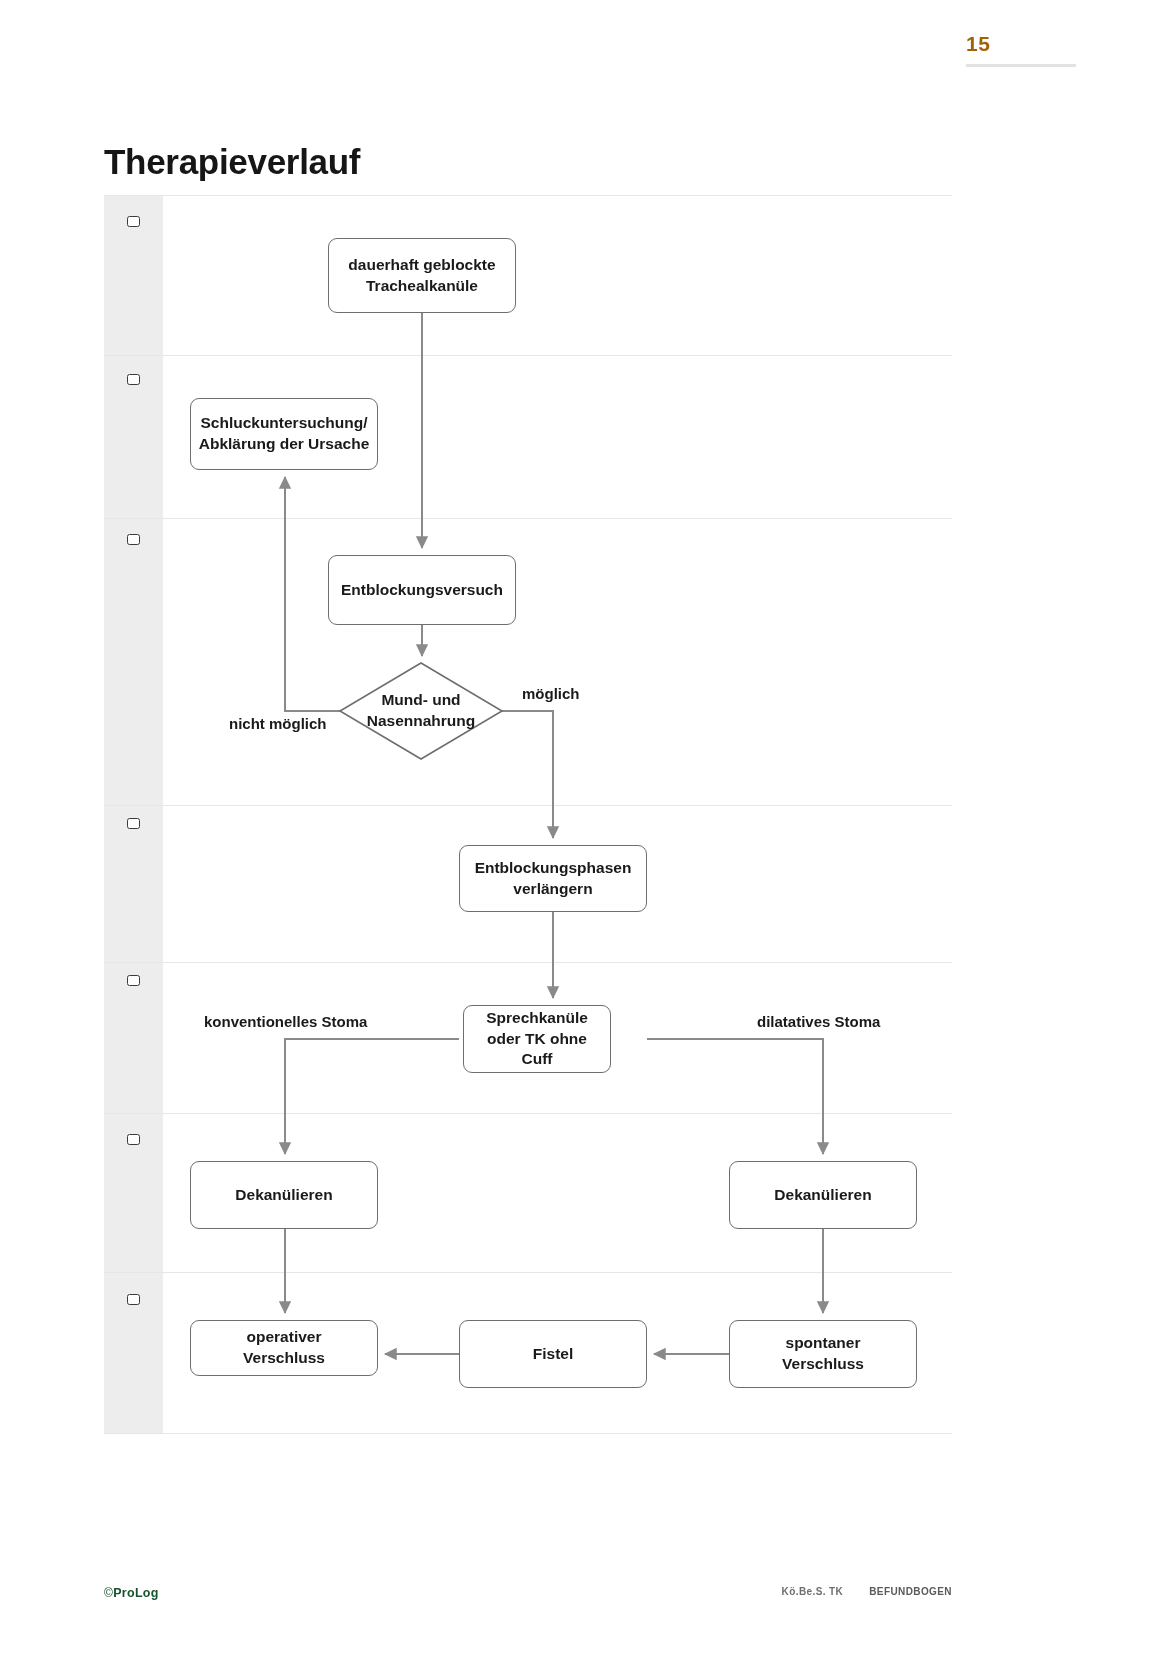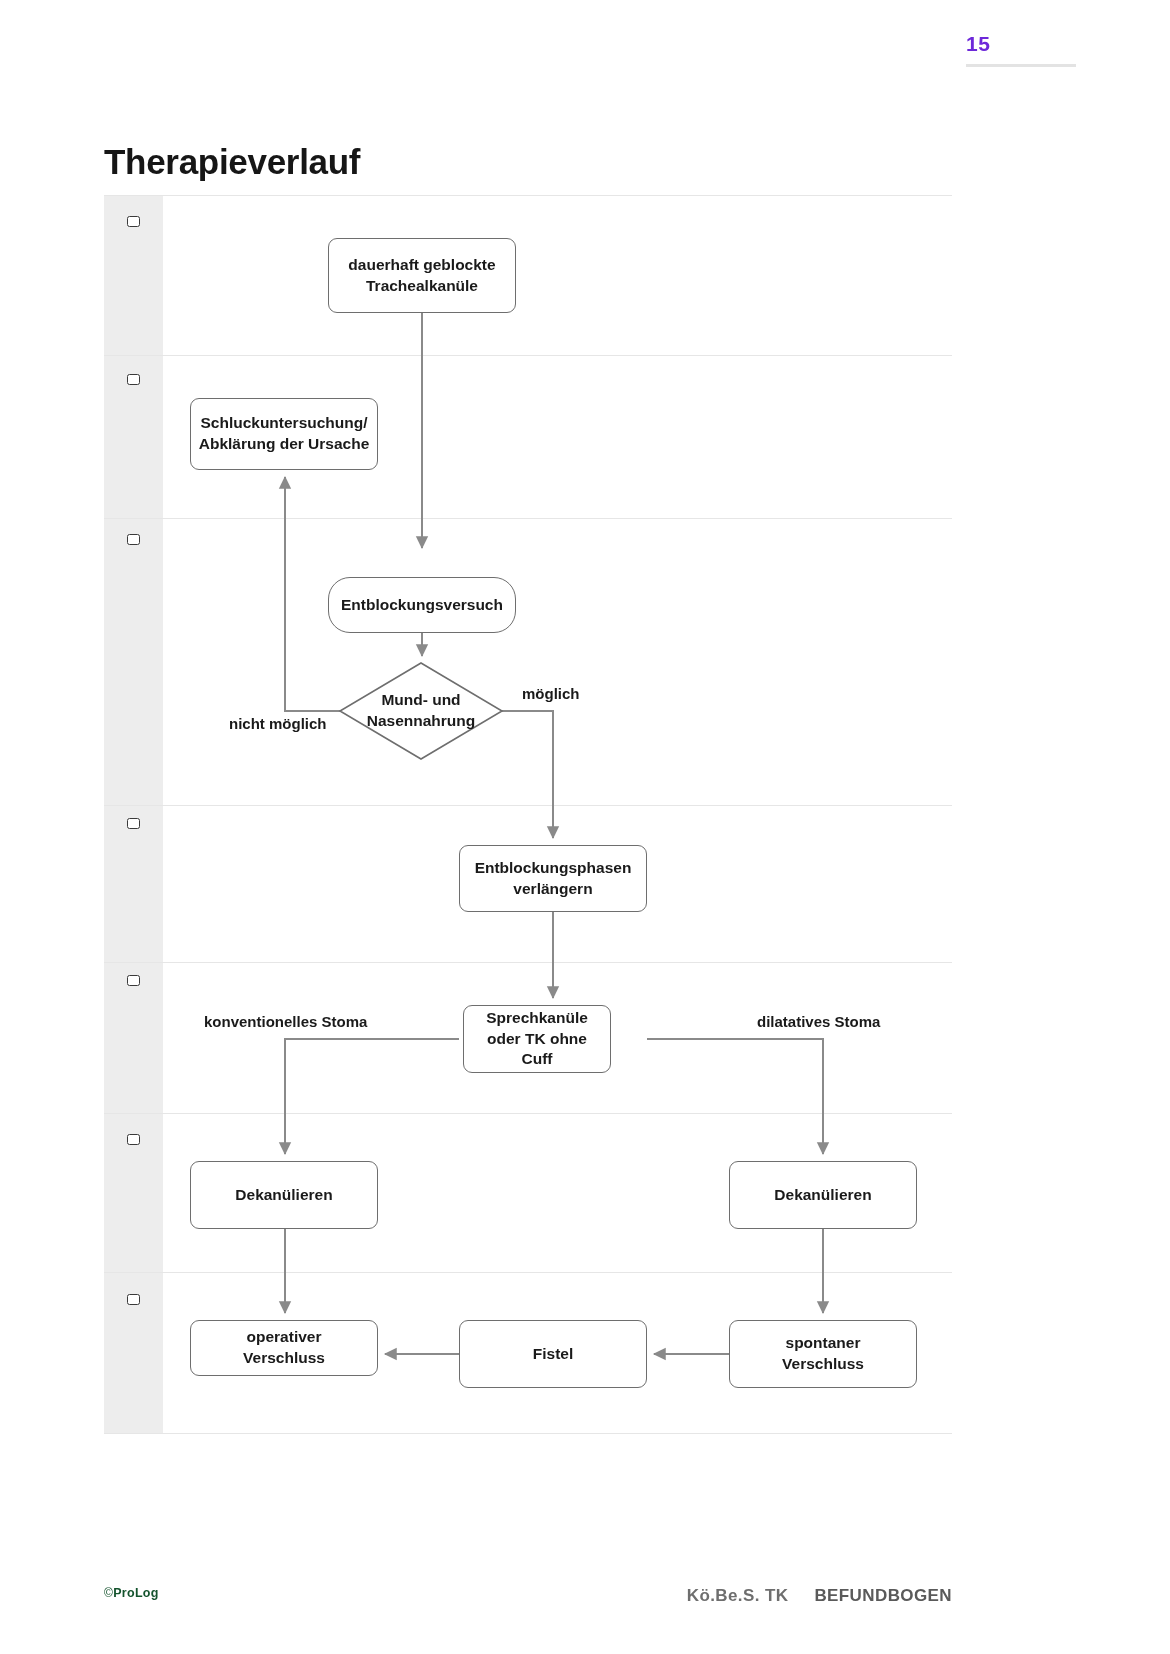--- a/index.html
+++ b/index.html
@@ -19,21 +19,21 @@
 
   
   #page-number {
     position: absolute;
     left: 966px;
     top: 32px;
     width: 110px;
     text-align: left;
     font-size: 21px;
     font-weight: bold;
-    color: #6d28d9;
+    color: #a16207;
     letter-spacing: 0.5px;
   }
   #page-number-rule {
     position: absolute;
     left: 966px;
     top: 64px;
     width: 110px;
     height: 3px;
     background: #e3e3e3;
   }
@@ -130,21 +130,21 @@
     letter-spacing: 0.3px;
   }
   #footer-left .cmark { font-size: 12px; font-weight: normal; }
   #footer-left .sc { font-size: 12.5px; }
   #footer-right {
     position: absolute;
     left: 600px;
     top: 1586px;
     width: 352px;
     text-align: right;
-    font-size: 17px;
+    font-size: 10px;
     font-weight: bold;
     color: #6e6e6e;
     letter-spacing: 0.4px;
   }
   #footer-right .doc {
     color: #5a5a5a;
     margin-left: 26px;
   }
 </style>
 </head>
@@ -207,21 +207,21 @@
   </g>
 
   <polygon points="421,663 502,711 421,759 340,711" fill="#ffffff" stroke="#6e6e6e" stroke-width="1.6"></polygon>
 </svg>
 
 <div id="nodes-layer">
     <div class="node" style="left: 328px; top: 238px; width: 188px; height: 75px;">dauerhaft geblockte
 Trachealkanüle</div>
     <div class="node" style="left: 190px; top: 398px; width: 188px; height: 72px;">Schluckuntersuchung/
 Abklärung der Ursache</div>
-    <div class="node" style="left: 328px; top: 577px; width: 188px; height: 56px; border-radius: 22px;">Entblockungsversuch</div>
+    <div class="node" style="left: 328px; top: 555px; width: 188px; height: 70px;">Entblockungsversuch</div>
     <div class="node" style="border: none; background: transparent; left: 340px; top: 663px; width: 162px; height: 96px;">Mund- und
 Nasennahrung</div>
     <div class="node" style="left: 459px; top: 845px; width: 188px; height: 67px;">Entblockungsphasen
 verlängern</div>
     <div class="node" style="left: 463px; top: 1005px; width: 148px; height: 68px;">Sprechkanüle
 oder TK ohne Cuff</div>
     <div class="node" style="left: 190px; top: 1161px; width: 188px; height: 68px;">Dekanülieren</div>
     <div class="node" style="left: 729px; top: 1161px; width: 188px; height: 68px;">Dekanülieren</div>
     <div class="node" style="left: 190px; top: 1320px; width: 188px; height: 56px;">operativer
 Verschluss</div>

